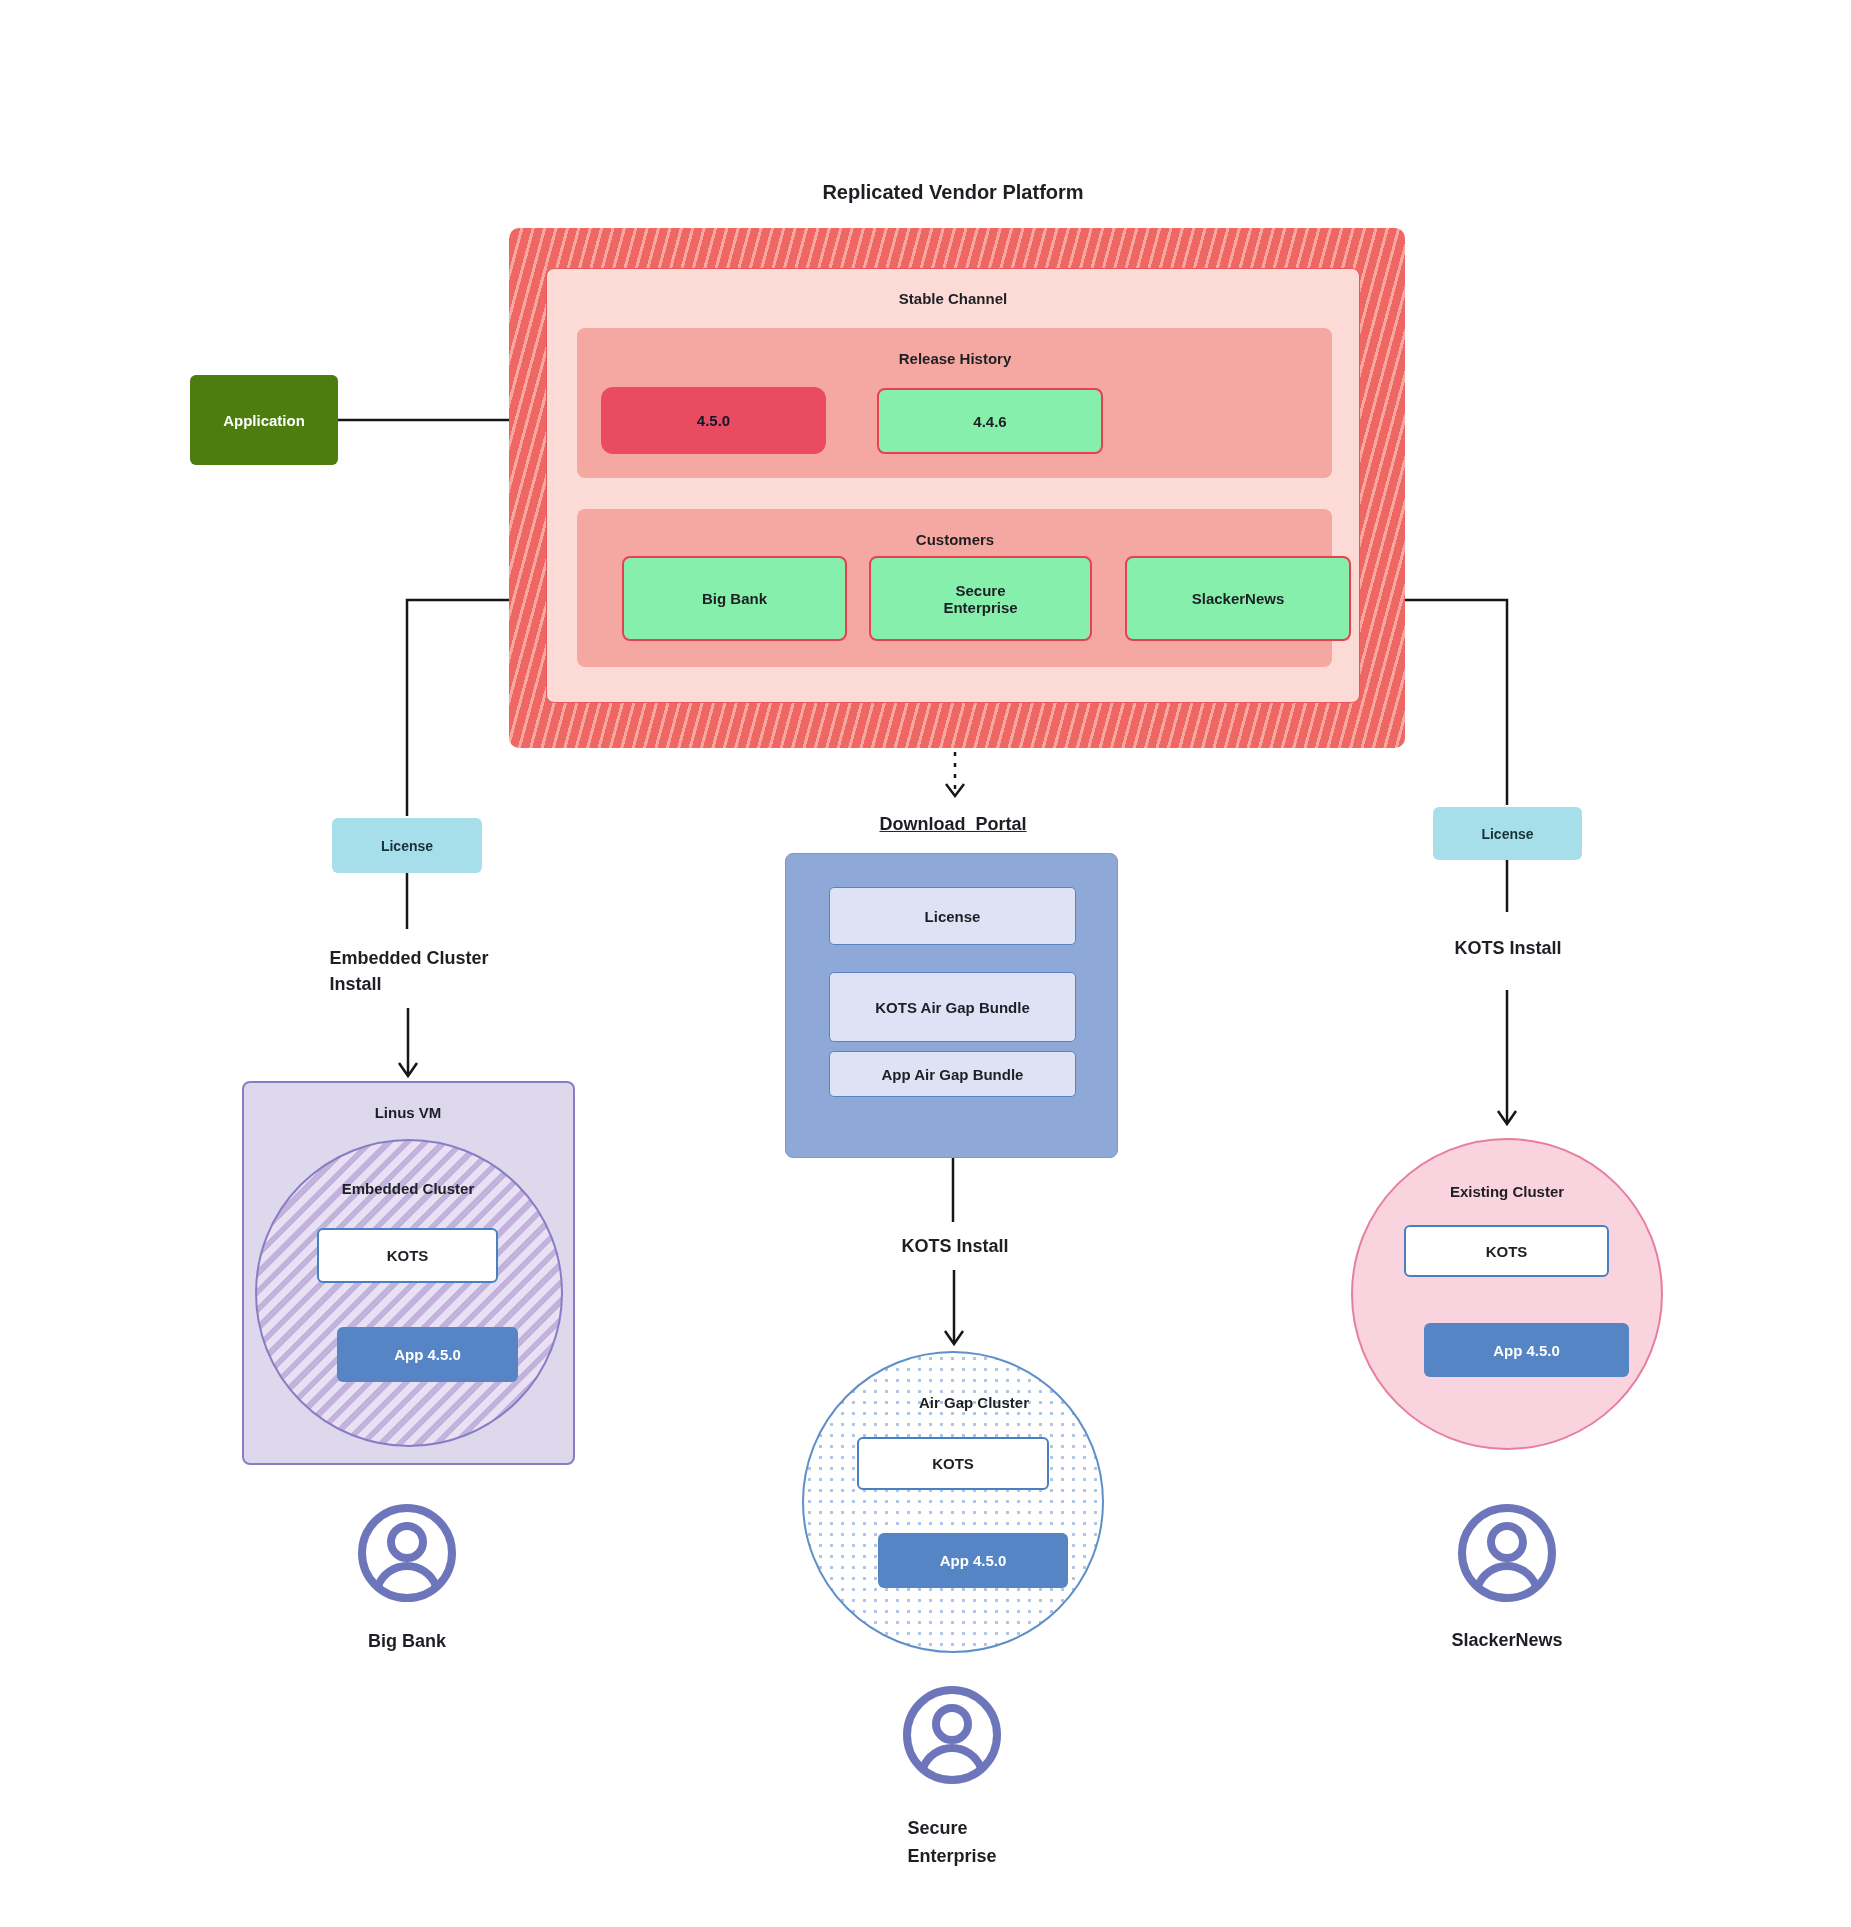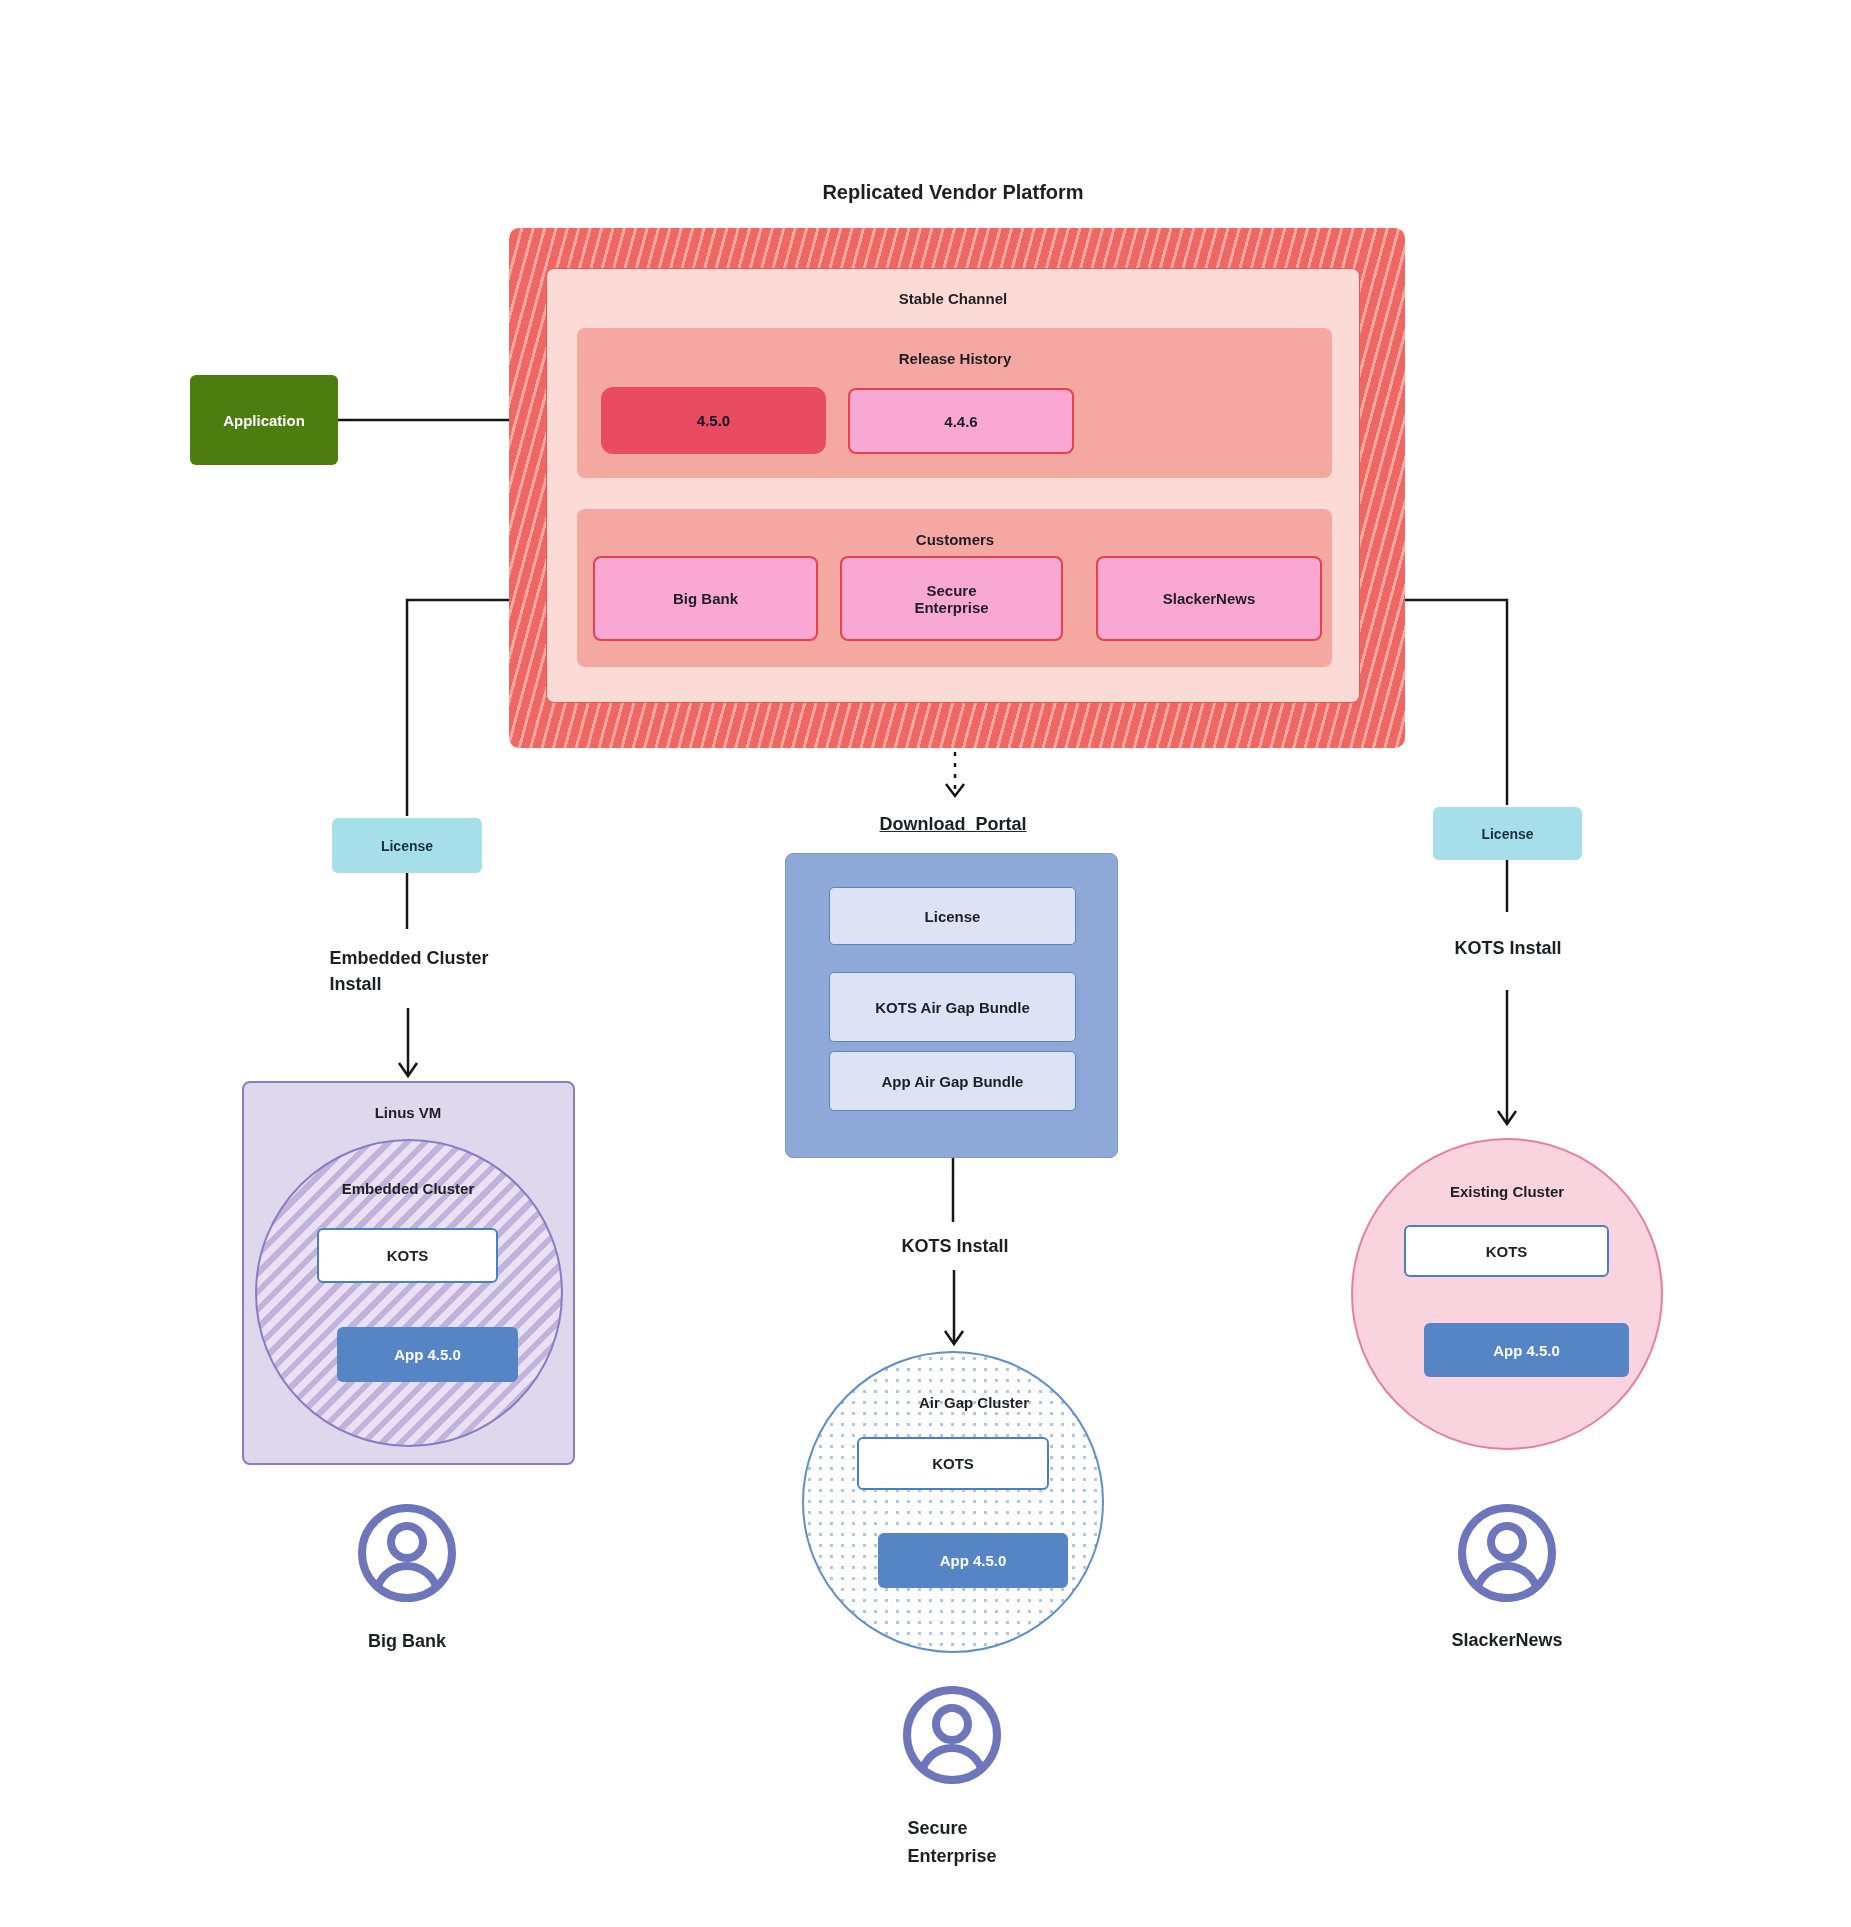--- a/index.html
+++ b/index.html
@@ -16,21 +16,21 @@
   .page-title{font-size:20px;font-weight:600;transform:translate(-50%,-50%);}
   .hatched-red{
     background-color:#ef6763;
     background-image:repeating-linear-gradient(105deg,#f7a6a0 0px,#f7a6a0 3px,transparent 3px,transparent 11px);
     border-radius:10px;
   }
   .stable-box{background:#fcdbd6;border:1.5px solid #e8565c;border-radius:8px;}
   .panel-salmon{background:#f5a8a1;border-radius:8px;}
   .panel-label{font-size:15px;font-weight:700;transform:translate(-50%,-50%);text-align:right;}
   .release-current{background:#e94b60;border-radius:12px;color:#0f172a;font-size:15px;font-weight:600;}
-  .box-white-red{background:#f9a8d4;border:2px solid #e8404f;border-radius:8px;font-size:15px;font-weight:600;}
+  .box-white-red{background:#86efac;border:2px solid #e8404f;border-radius:8px;font-size:15px;font-weight:600;margin-left:29px;}
   .app-box{background:#4d7c0f;border-radius:6px;color:#ffffff;font-size:15px;font-weight:600;}
 
   
   .license-chip{background:#a6dee9;border-radius:6px;font-size:14px;font-weight:600;color:#17313a;}
   .flow-label{font-size:18px;font-weight:600;transform:translate(-50%,-50%);line-height:1.45;}
 
   
   .vm-box{background:#ded8ec;border:2px solid #8a7cc4;border-radius:8px;}
   .cluster-circle-purple{
     border:2px solid #8a7cc4;border-radius:50%;
@@ -137,21 +137,21 @@
       <circle cx="51" cy="40" r="16"></circle>
       <path d="M 22 84 A 31 31 0 0 1 80 84"></path>
     </g>
   </svg>
   <div class="abs user-label" style="left:407px;top:1642px;">Big Bank</div>
 
   <div class="abs flow-label pre" style="left:953px;top:824px;">Download  Portal</div>
   <div class="abs dp-box" style="left:785px;top:853px;width:333px;height:305px;"></div>
   <div class="abs dp-item center-txt" style="left:829px;top:887px;width:247px;height:58px;">License</div>
   <div class="abs dp-item center-txt" style="left:829px;top:972px;width:247px;height:70px;">KOTS Air Gap Bundle</div>
-  <div class="abs dp-item center-txt" style="left:829px;top:1051px;width:247px;height:60px;text-align:right;">App Air Gap Bundle</div>
+  <div class="abs dp-item center-txt" style="left:829px;top:1051px;width:247px;height:46px;text-align:right;">App Air Gap Bundle</div>
 
   <div class="abs flow-label" style="left:955px;top:1246px;">KOTS Install</div>
 
   <div class="abs cluster-circle-dots" style="left:802px;top:1351px;width:302px;height:302px;"></div>
   <div class="abs circle-title" style="left:974px;top:1402px;">Air Gap Cluster</div>
   <div class="abs kots-box center-txt" style="left:857px;top:1437px;width:192px;height:53px;">KOTS</div>
   <div class="abs app-blue center-txt" style="left:858px;top:1533px;width:190px;height:55px;">App 4.5.0</div>
 
   <svg class="abs" style="left:901px;top:1684px;" width="102" height="102" viewBox="0 0 102 102">
     <g stroke="#6d76bb" stroke-width="8" fill="none">

